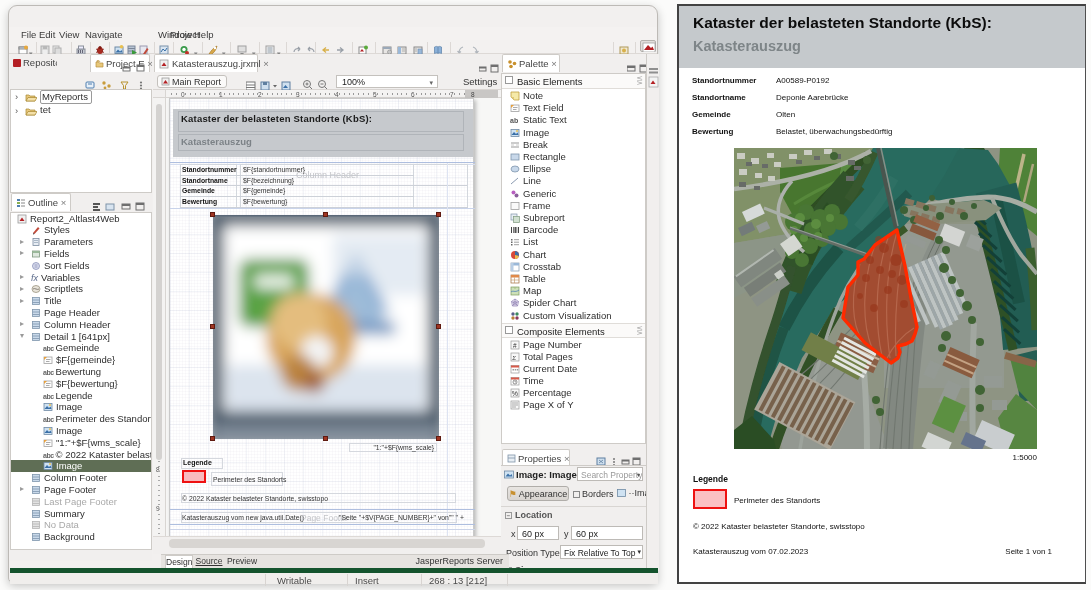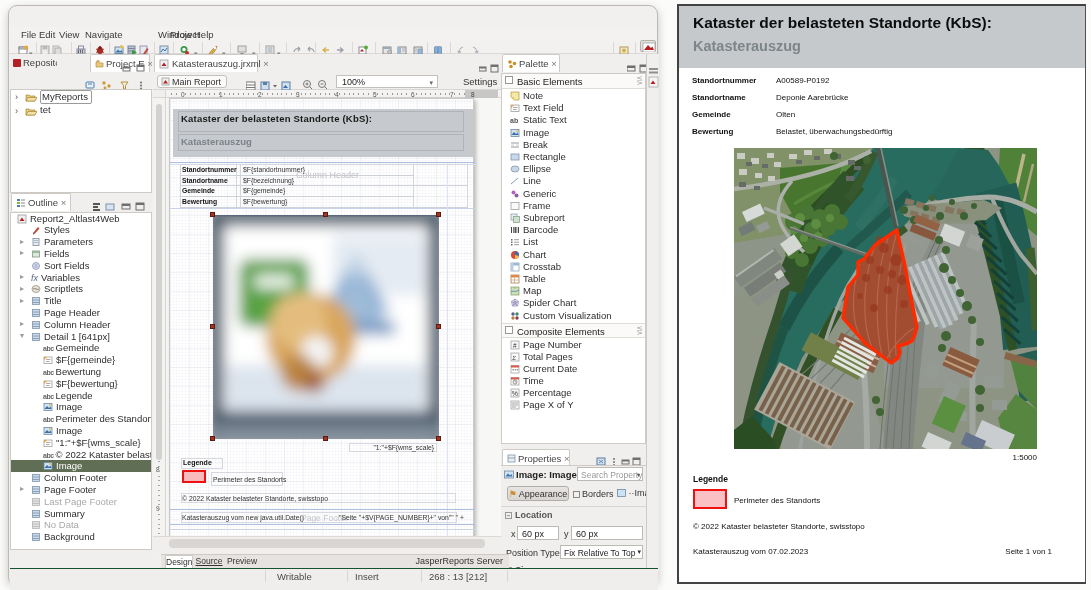--- a/index.html
+++ b/index.html
@@ -26,22 +26,22 @@
     border-bottom:1px solid #cecbc7; background:#f1efee; }
   .pbody { position:absolute; background:#ffffff; border:1px solid #cecbc7; }
   .tab { position:absolute; top:0; height:18px; font-size:9.5px; color:#444;
     padding:3px 4px 0 4px; white-space:nowrap; }
   .tab.active { background:#ffffff; border:1px solid #cecbc7; border-bottom:none;
     border-radius:2px 2px 0 0; }
   .treerow { position:absolute; font-size:9.5px; color:#2e2e2e; white-space:nowrap; }
   
   #dtabs { position:absolute; left:152px; top:548px; width:348px; height:14px;
     background:#e6e3e0; border-top:1px solid #cecbc7; font-size:9.5px; color:#333; }
-  #statusbar { position:absolute; left:1px; top:562px; width:648px; height:22px;
-    background:#f0eeec; border-top:1px solid #14532d; font-size:9.5px; color:#4a4a4a; }
+  #statusbar { position:absolute; left:1px; top:562px; width:648px; height:16px;
+    background:#f0eeec; border-top:5px solid #14532d; font-size:9.5px; color:#4a4a4a; }
   .hdl { position:absolute; width:5px; height:5px; background:#a03522; border:1px solid #5f1a10; }
 </style>
 </head>
 <body>
 
 <div id="win">
   <div id="menubar">
     <span style="left:12px;">File</span>
       <span style="left:30px;">Edit</span>
     <span style="left:50px;">View</span>

